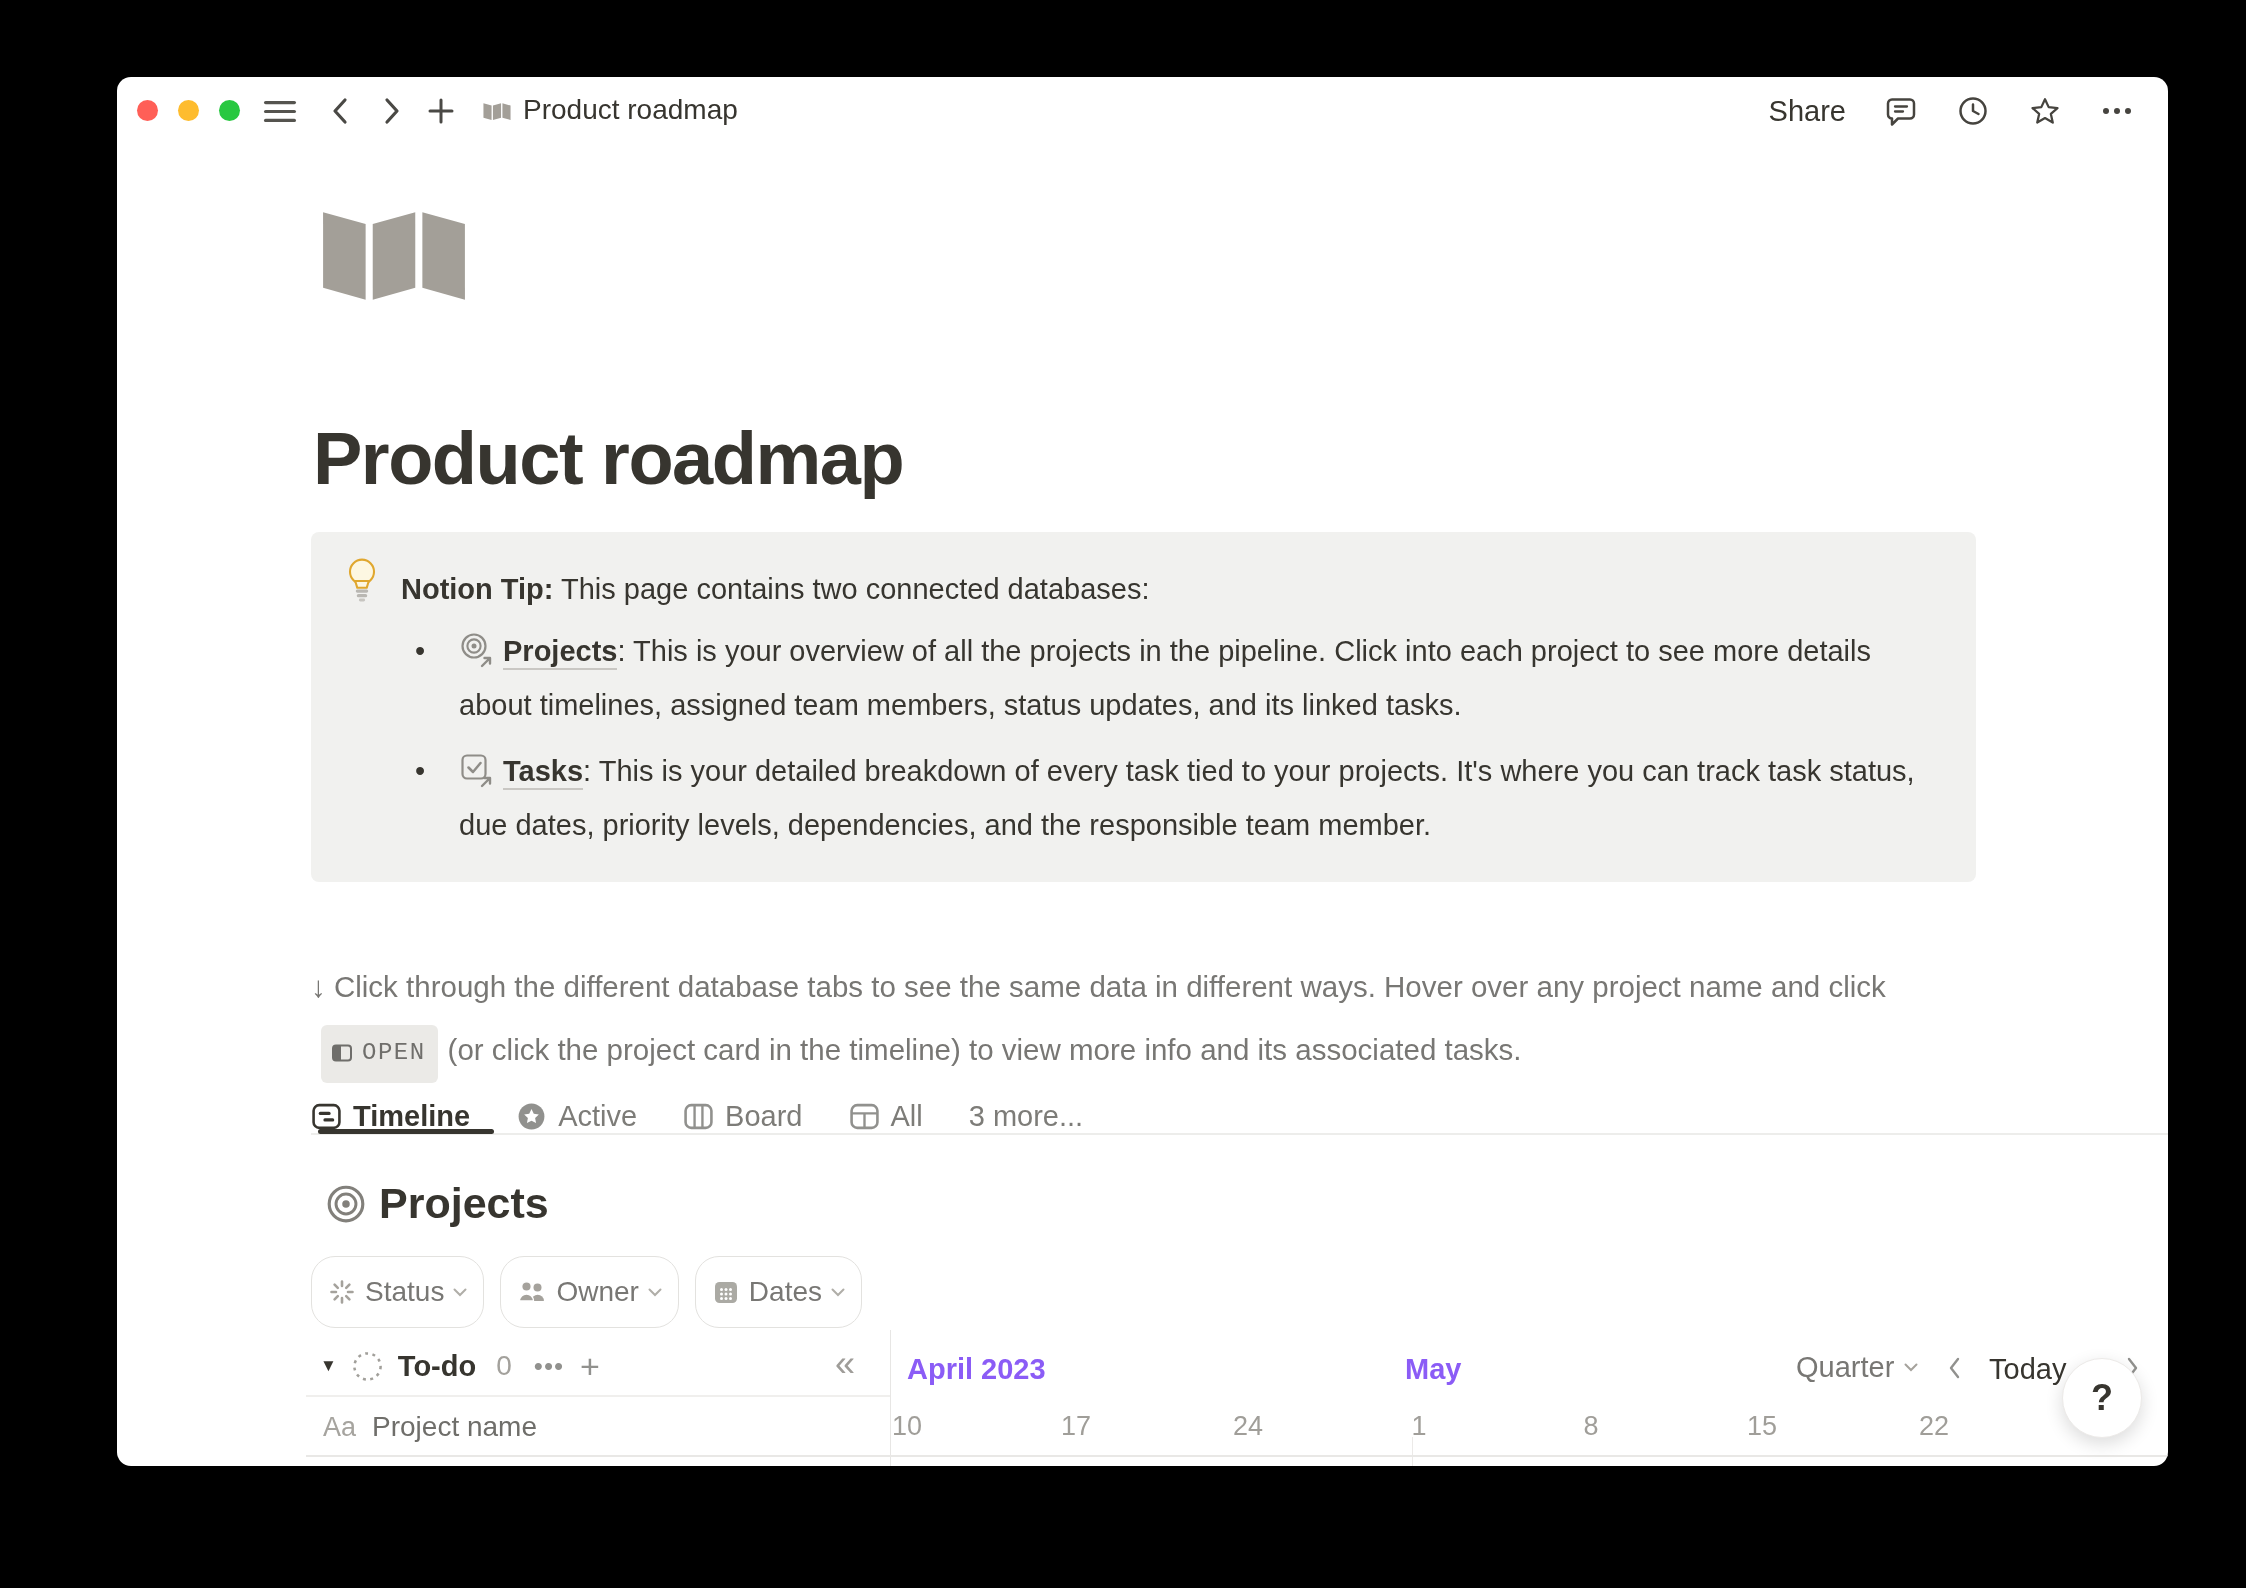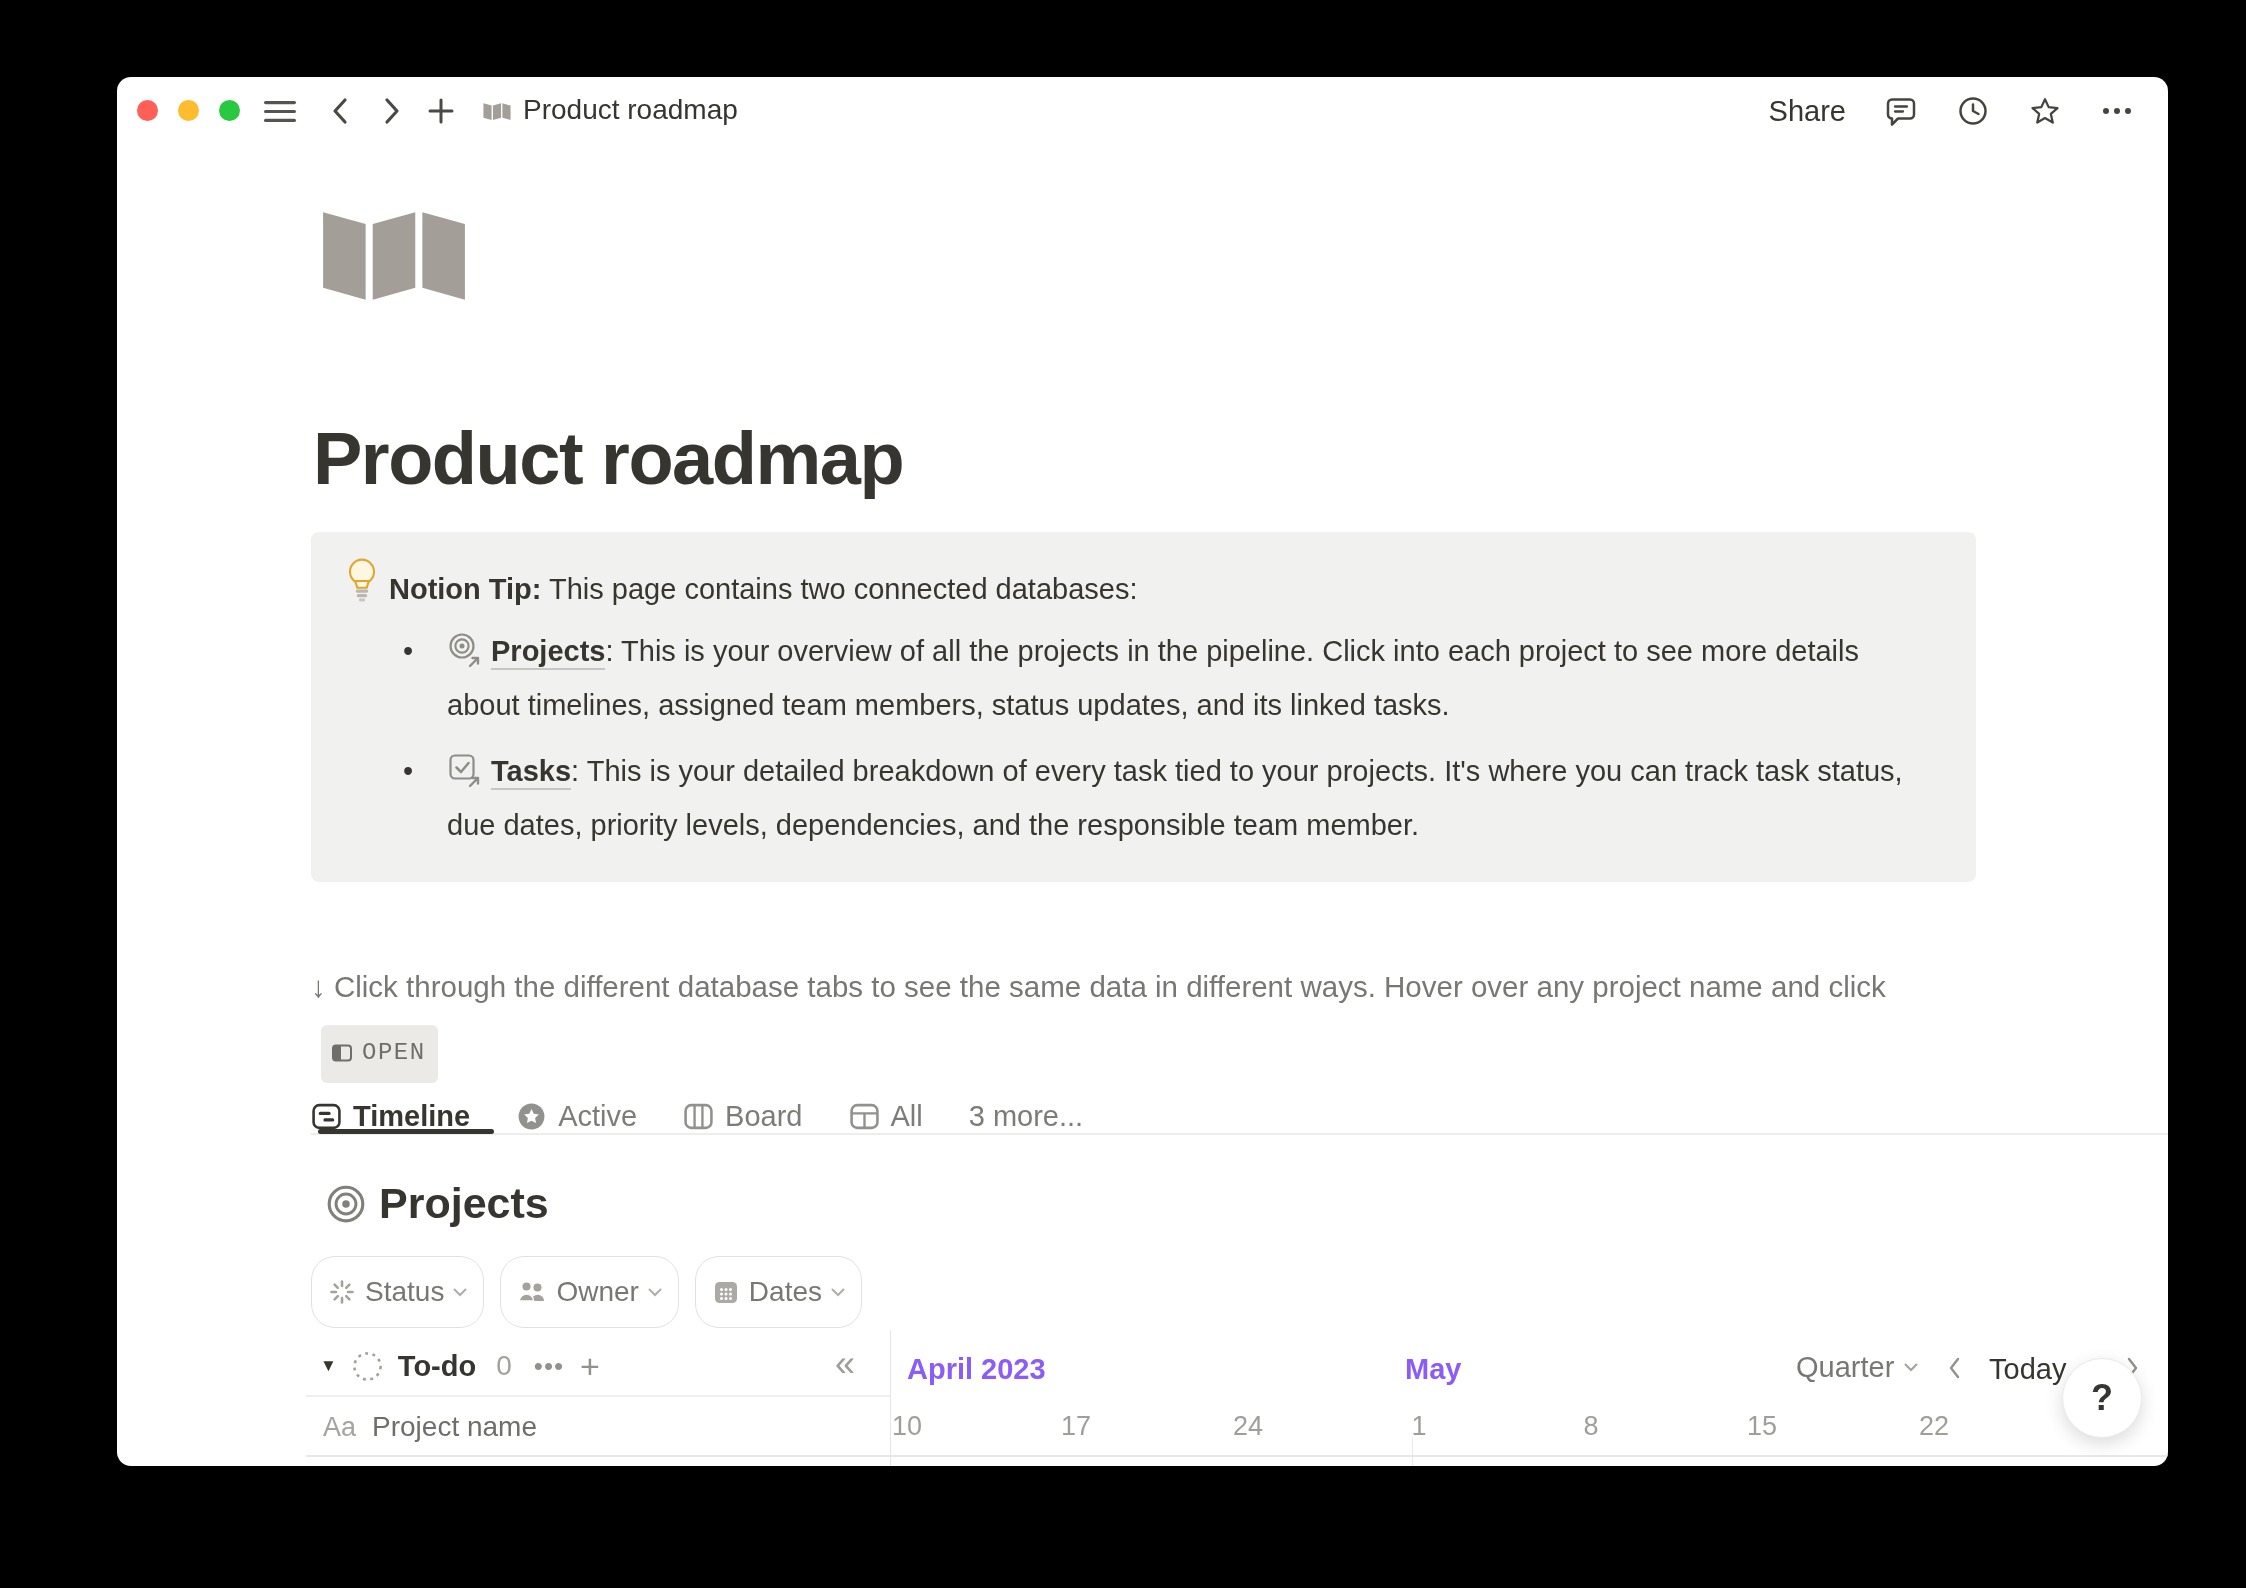--- a/index.html
+++ b/index.html
@@ -12,21 +12,21 @@
   .light{width:21px;height:21px;border-radius:50%;display:inline-block;}
   .l-red{background:#ff5f57}.l-yellow{background:#febc2e}.l-green{background:#28c840}
   .bc-title{font-size:28px;color:#37352f;font-weight:500;white-space:nowrap;}
   .share{font-size:29px;color:#37352f;}
   .tb-right{position:absolute;right:34px;top:14px;display:flex;align-items:center;gap:38px;height:40px;}
   .tb-right .ib{width:34px;display:flex;justify-content:center;}
   
   .h1{position:absolute;left:196px;top:336px;font-size:74px;line-height:92px;font-weight:700;
       letter-spacing:-1.5px;color:#37352f;white-space:nowrap;}
   .callout{position:absolute;left:194px;top:455px;width:1665px;height:350px;background:#f1f1ef;border-radius:8px;}
-  .co-text{position:absolute;left:78px;top:30px;width:1520px;font-size:29px;line-height:54px;color:#37352f;}
+  .co-text{position:absolute;left:90px;top:30px;width:1520px;font-size:29px;line-height:54px;color:#37352f;}
   .co-text p{margin:0;}
   .co-text b{font-weight:700;}
   .co-text ul{margin:8px 0 0 0;padding:0;list-style:none;}
   .co-text li{position:relative;padding-left:58px;margin-bottom:12px;}
   .co-text li::before{content:"•";position:absolute;left:14px;top:0;font-size:29px;color:#37352f;}
   .dblink{font-weight:700;border-bottom:2px solid #c9c7c3;padding-bottom:1px;cursor:pointer;}
   .dbicon{display:inline-block;vertical-align:-7px;margin-right:10px;}
   .instr{position:absolute;left:194px;top:884px;width:1694px;font-size:29.5px;line-height:52px;color:#787774;}
   .open-badge{display:inline-flex;align-items:center;gap:9px;background:#ebeae7;border-radius:6px;
       padding:2px 12px 4px 10px;margin:12px 10px;vertical-align:-4px;}
@@ -180,21 +180,21 @@
       </ul>
     </div>
   </div>
 
   <div class="instr"><span>↓ Click through the different database tabs to see the same data in different ways. Hover over any project name and click</span><span class="open-badge">
         <svg width="22" height="22" viewBox="0 0 22 22">
           <rect x="2" y="3.5" width="18" height="15" rx="3" stroke="#6f6e6b" stroke-width="2" fill="none"></rect>
           <path d="M5 3.5 H10 V18.5 H5 a3 3 0 0 1 -3 -3 v-9 a3 3 0 0 1 3 -3 z" fill="#6f6e6b"></path>
         </svg>
         <span>OPEN</span>
-      </span></div>
+      </span><span>(or click the project card in the timeline) to view more info and its associated tasks.</span></div>
 
   <div class="tabs">
     <div class="tab active">
       <span>
         <svg width="31" height="31" viewBox="0 0 30 30">
           <rect x="2.5" y="4" width="25" height="22" rx="5.5" stroke="#37352f" stroke-width="2.5" fill="none"></rect>
           <rect x="7.5" y="10.5" width="11.5" height="3" rx="1.5" fill="#37352f"></rect>
           <rect x="12" y="16.8" width="10.5" height="3" rx="1.5" fill="#37352f"></rect>
         </svg>
       </span>

